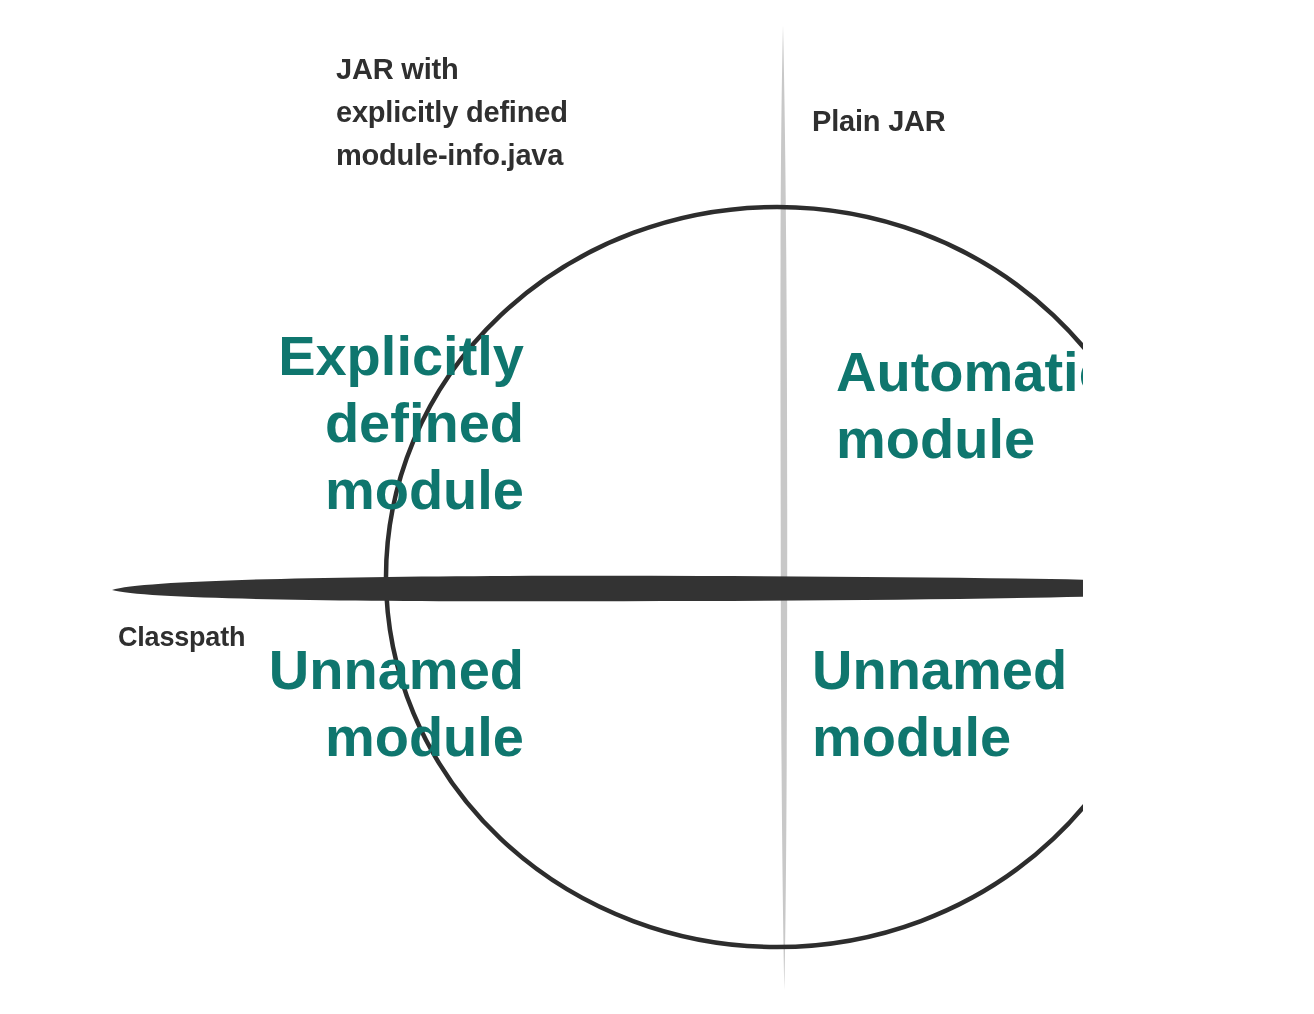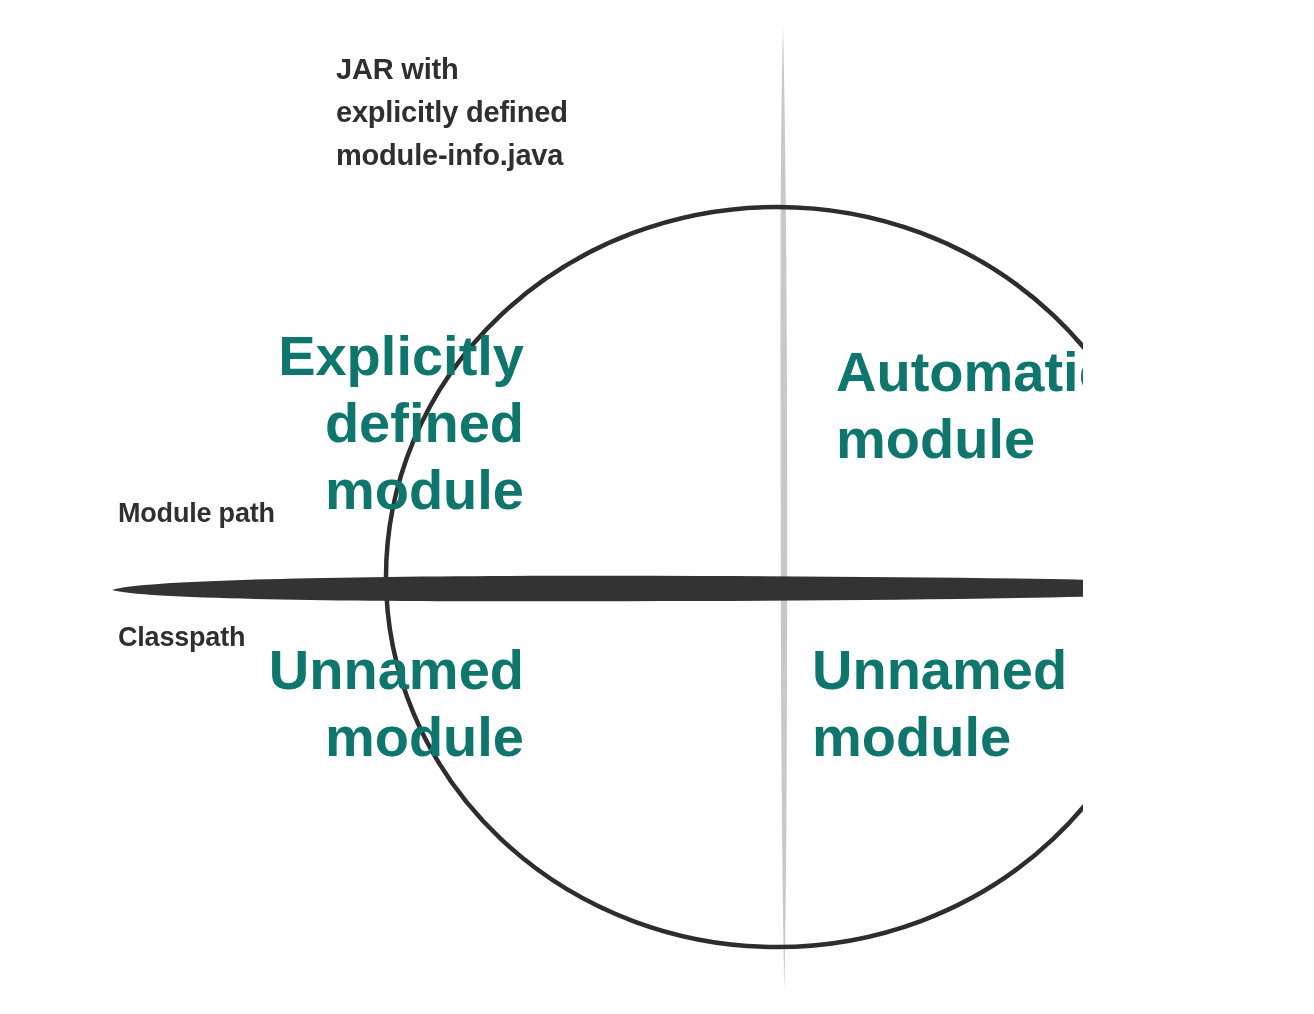--- a/index.html
+++ b/index.html
@@ -126,22 +126,22 @@
              C 150 578, 420 575, 700 576
              C 980 577, 1200 580, 1296 588
              C 1200 596, 980 600, 700 601
              C 420 602, 150 601, 112 590 Z" fill="#333333"></path>
   </svg>
 
   <div class="label" id="hdr-module-jar">JAR with
 explicitly defined
 module-info.java</div>
 
+  <div class="label" id="hdr-plain-jar">Plain JAR</div>
 
-  <div class="label" id="row-module-path">Module path</div>
 
   <div class="label" id="row-classpath">Classpath</div>
 
   <div class="quadrant" id="q-top-left">Explicitly
 defined
 module</div>
 
   <div class="quadrant" id="q-top-right">Automatic
 module</div>
 

